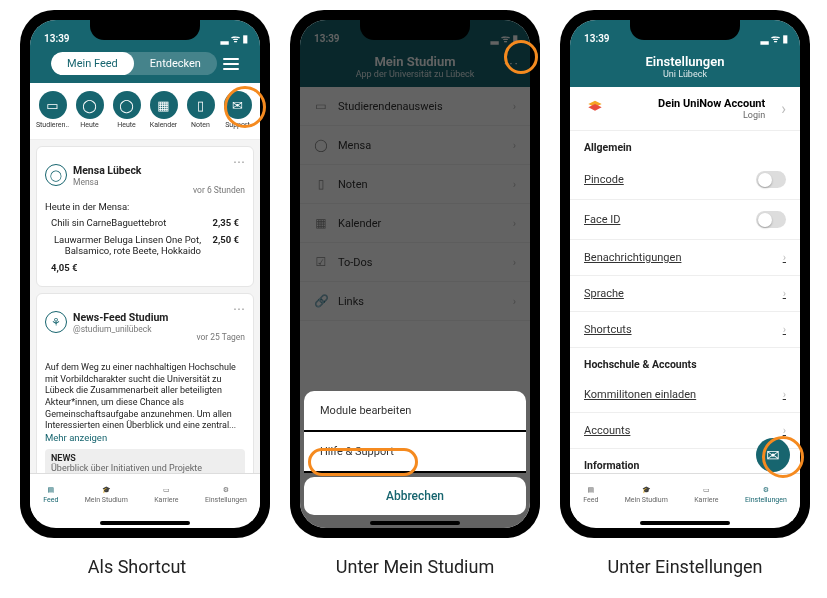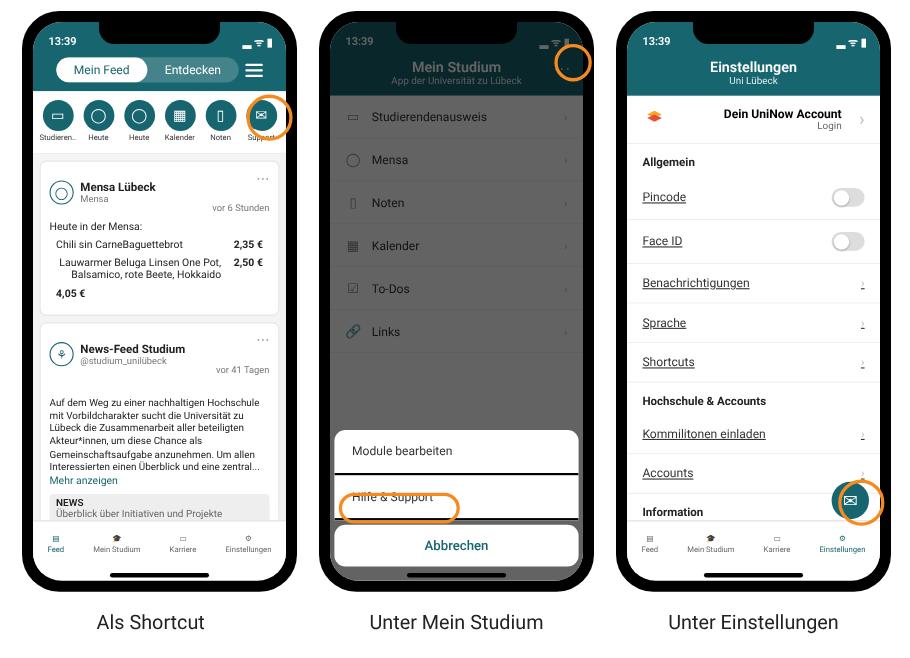--- a/index.html
+++ b/index.html
@@ -319,21 +319,21 @@
 
       <div class="card">
         <div class="card-head">
           <div class="card-head-ic">⚘</div>
           <div>
             <div class="card-title">News-Feed Studium</div>
             <div class="card-sub">@studium_unilübeck</div>
           </div>
           <div style="margin-left:auto; text-align:right;">
             <div style="color:#999;font-size:12px;">⋯</div>
-            <div class="card-time">vor 41 Tagen</div>
+            <div class="card-time">vor 25 Tagen</div>
           </div>
         </div>
         <div style="margin-top:20px;font-size:9px;line-height:1.3;">Auf dem Weg zu einer nachhaltigen Hochschule mit Vorbildcharakter sucht die Universität zu Lübeck die Zusammenarbeit aller beteiligten Akteur*innen, um diese Chance als Gemeinschaftsaufgabe anzunehmen. Um allen Interessierten einen Überblick und eine zentral...</div>
         <div class="more-link">Mehr anzeigen</div>
         <div class="news-tag">
           <div style="font-weight:600;">NEWS</div>
           <div style="color:#666;">Überblick über Initiativen und Projekte</div>
         </div>
         <div style="margin-top:6px;font-size:8.5px;color:#888;display:flex;align-items:center;gap:4px;">
           <span>♡</span>

